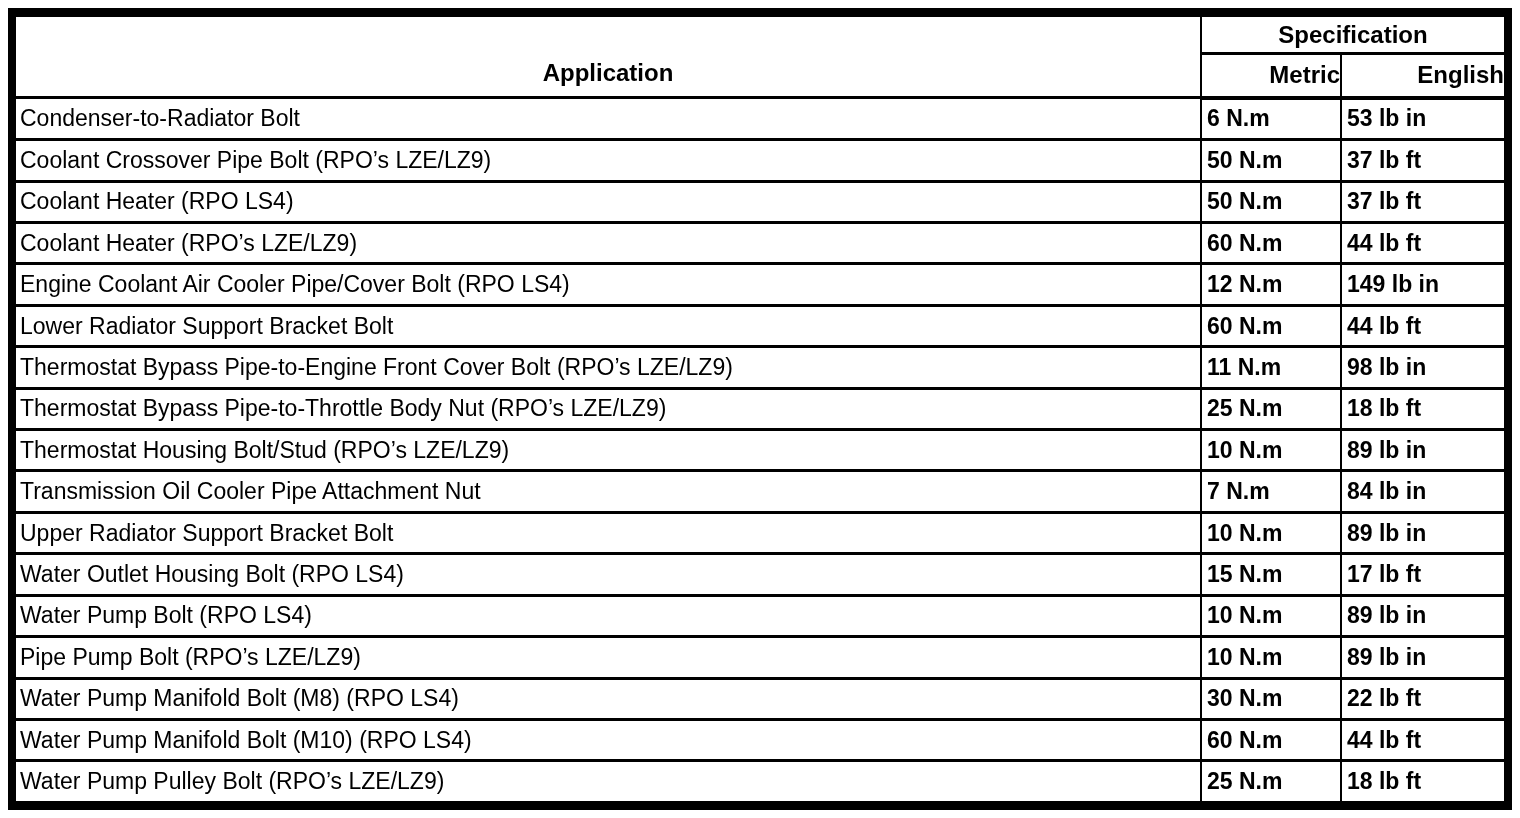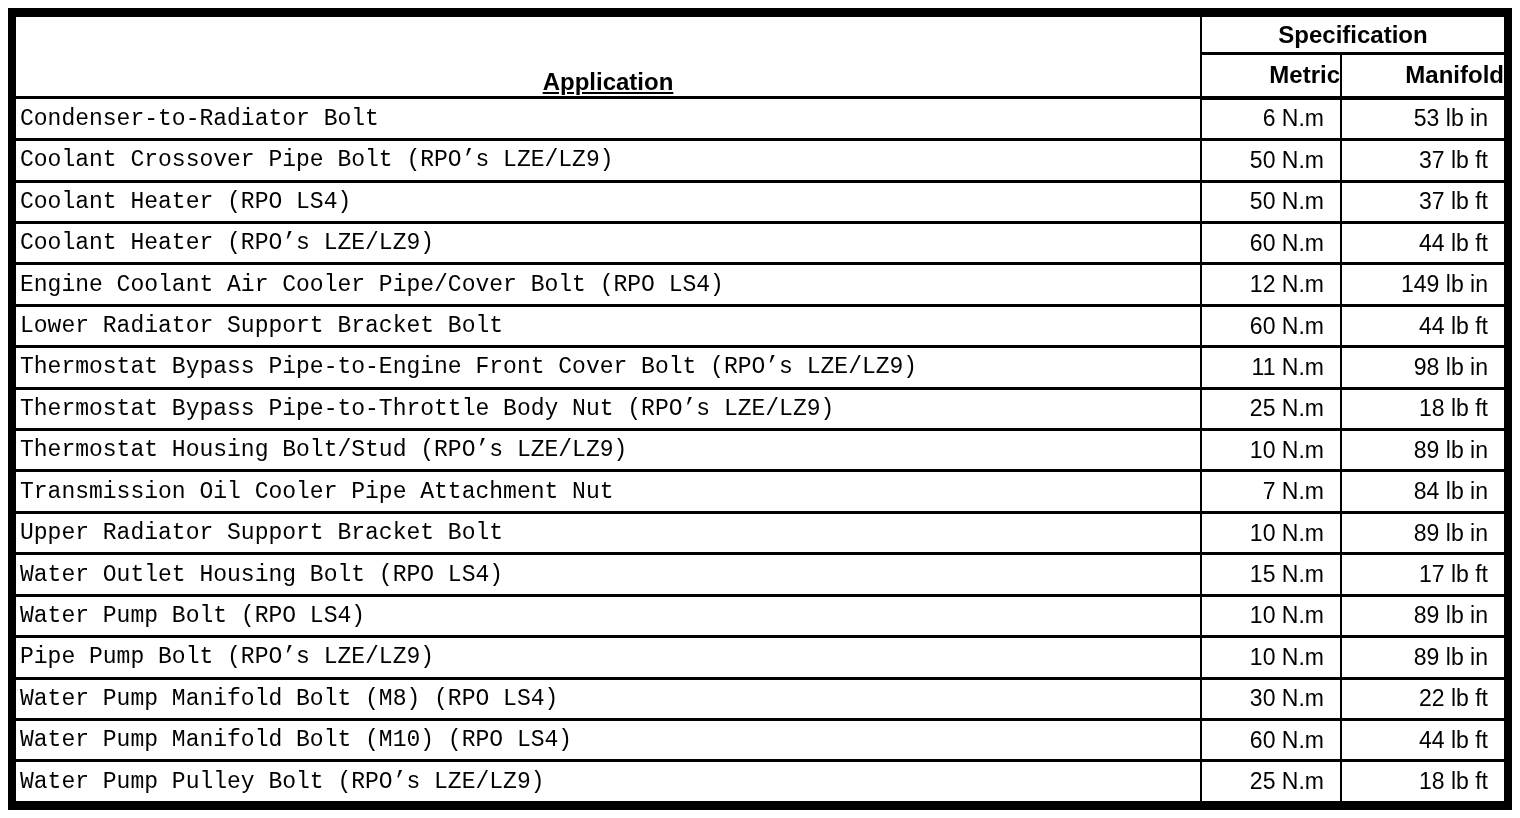--- a/index.html
+++ b/index.html
@@ -40,55 +40,55 @@
     text-align: center;
     vertical-align: middle;
     padding: 0;
   }
   tr.hrow1 { height: 38px; }
   tr.hrow1 th { border-bottom-width: 2px; }
   tr.hrow2 { height: 44px; }
   tr.hrow2 th { border-bottom-width: 4px; text-align: right; }
   th.app-head {
     vertical-align: bottom;
+    padding-bottom: 9px;
     border-bottom-width: 4px;
-    text-decoration: underline;
   }
   td {
     font-size: 23px;
     vertical-align: middle;
   }
   td.app {
     text-align: left;
     padding: 0 6px 0 4px;
-    font-family: Liberation Mono, monospace;
   }
   td.val {
-    text-align: right;
-    padding: 0 16px;
+    text-align: left;
+    padding: 0 5px;
+    font-weight: bold;
   }
 </style>
 </head>
 <body>
 
 <div class="table-wrap">
   <table class="spec-table">
     <colgroup>
       <col style="width:auto">
       <col style="width:140px">
       <col style="width:164px">
     </colgroup>
     <thead>
       <tr class="hrow1">
         <th class="app-head" rowspan="2">Application</th>
         <th colspan="2">Specification</th>
       </tr>
       <tr class="hrow2">
         <th>Metric</th>
-        <th>Manifold</th>
+        <th>English</th>
       </tr>
     </thead>
     <tbody>
       <tr>
         <td class="app">Condenser-to-Radiator Bolt</td>
         <td class="val">6 N.m</td>
         <td class="val">53 lb in</td>
       </tr>
       <tr>
         <td class="app">Coolant Crossover Pipe Bolt (RPO’s LZE/LZ9)</td>

